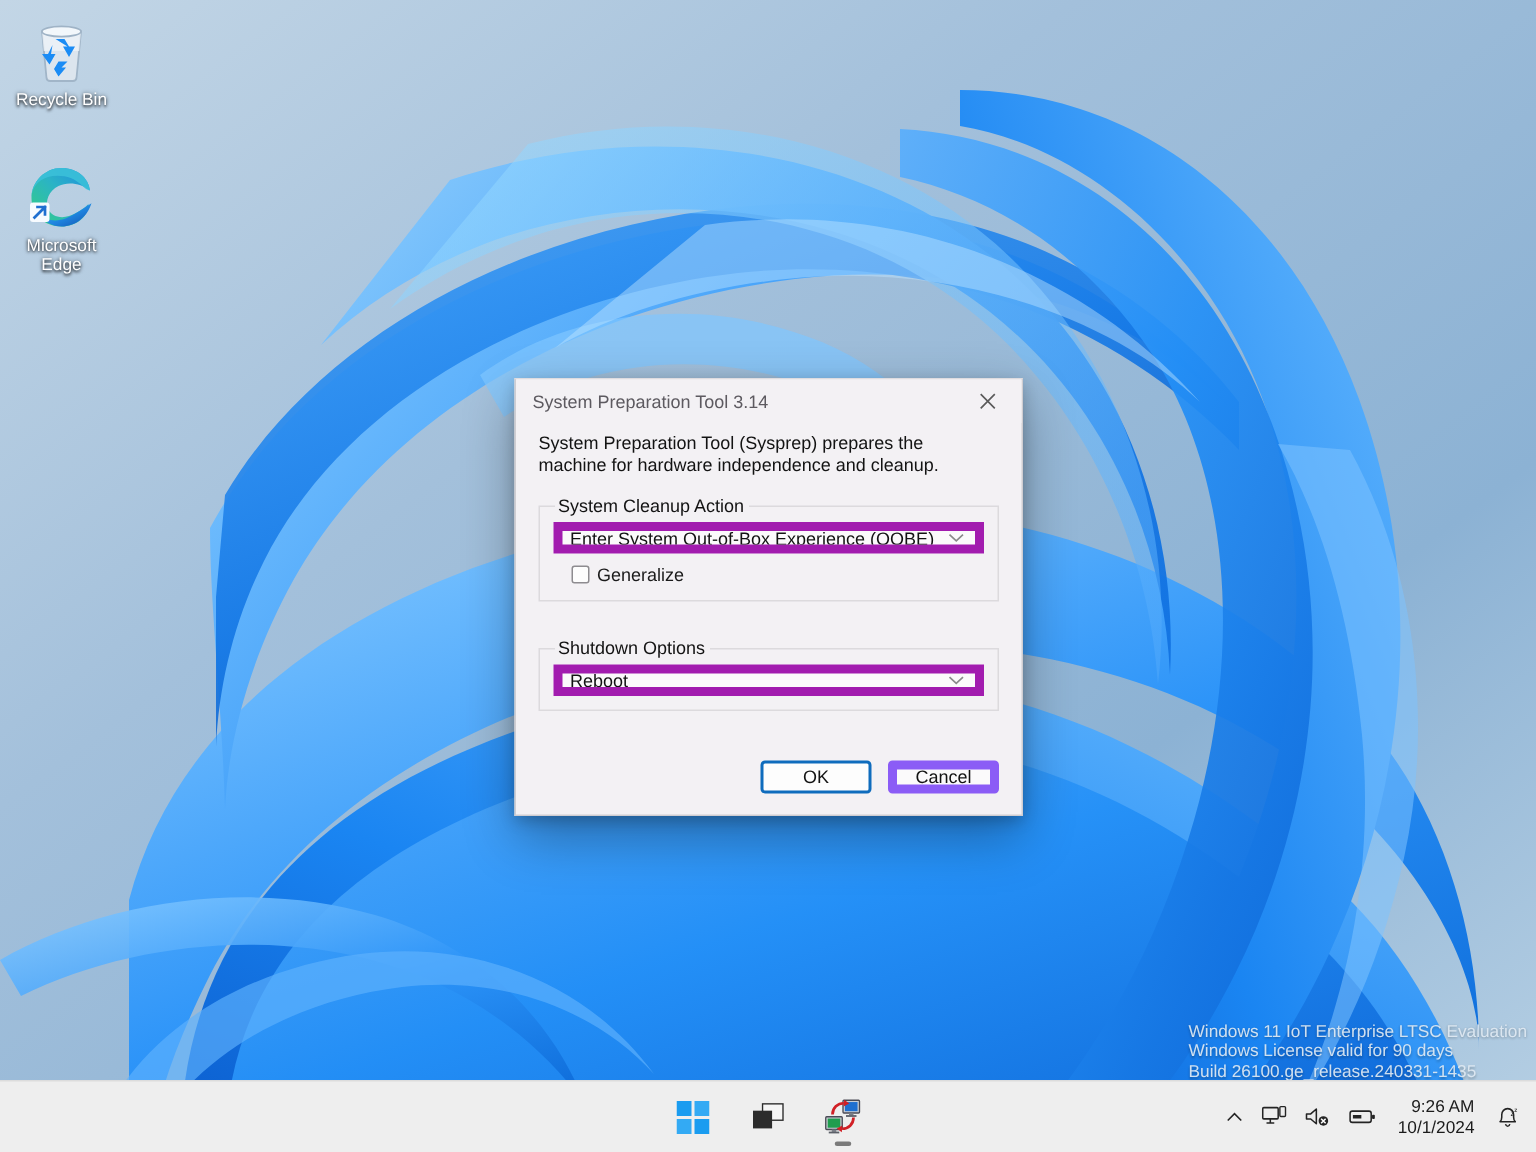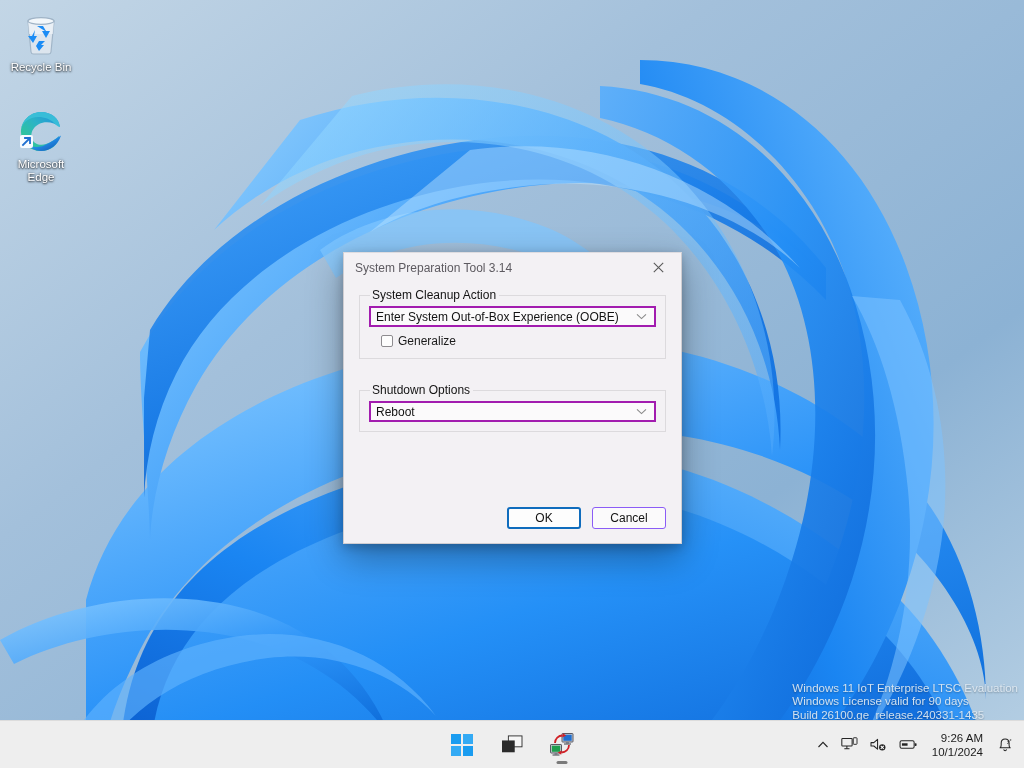--- a/index.html
+++ b/index.html
@@ -96,21 +96,21 @@
     font-size: 12px;
     color: #131313;
     padding: 0 3px 0 2px;
     margin-left: 1px;
   }
 
   .combo {
     position: relative;
     height: 21px;
     background: #fbfafb;
-    border: 2px solid #a21caf;
+    border: 6px solid #a21caf;
     display: flex; align-items: center;
     padding: 0 20px 0 5px;
     font-size: 12px;
     color: #131313;
     cursor: default;
     white-space: nowrap;
     overflow: hidden;
   }
   .combo .chev {
     position: absolute; right: 7px; top: 0; bottom: 0;
@@ -137,21 +137,21 @@
     position: absolute;
     right: 15px; bottom: 14px;
     display: flex; gap: 11px;
   }
   .dlg-button {
     width: 74px; height: 22px;
     font-size: 12px;
     font-family: "Liberation Sans", sans-serif;
     color: #131313;
     background: #fbfafb;
-    border: 1px solid #8b5cf6;
+    border: 6px solid #8b5cf6;
     border-radius: 3px;
     display: flex; align-items: center; justify-content: center;
     cursor: default;
   }
   .dlg-button.default {
     border: 2px solid #0f6cbd;
     background: #fdfdfd;
   }
 
   
@@ -365,20 +365,21 @@
       <span id="dialog-title-text">System Preparation Tool 3.14</span>
       <div id="dialog-close">
         <svg width="11" height="11" viewBox="0 0 11 11">
           <path d="M0.8,0.8 L10.2,10.2 M10.2,0.8 L0.8,10.2" stroke="#5a5a5a" stroke-width="1.1" fill="none"></path>
         </svg>
       </div>
     </div>
 
     <div id="dialog-body">
 
+      <p id="dialog-description">System Preparation Tool (Sysprep) prepares the machine for hardware independence and cleanup.</p>
 
       <fieldset class="group">
         <legend>System Cleanup Action</legend>
 
         <div class="combo">
           <span>Enter System Out-of-Box Experience (OOBE)</span>
           <span class="chev">
             <svg width="11" height="7" viewBox="0 0 11 7">
                 <path d="M1,1.4 L5.5,5.6 L10,1.4" stroke="#8a8a8a" stroke-width="1.1" fill="none"></path>
               </svg>

